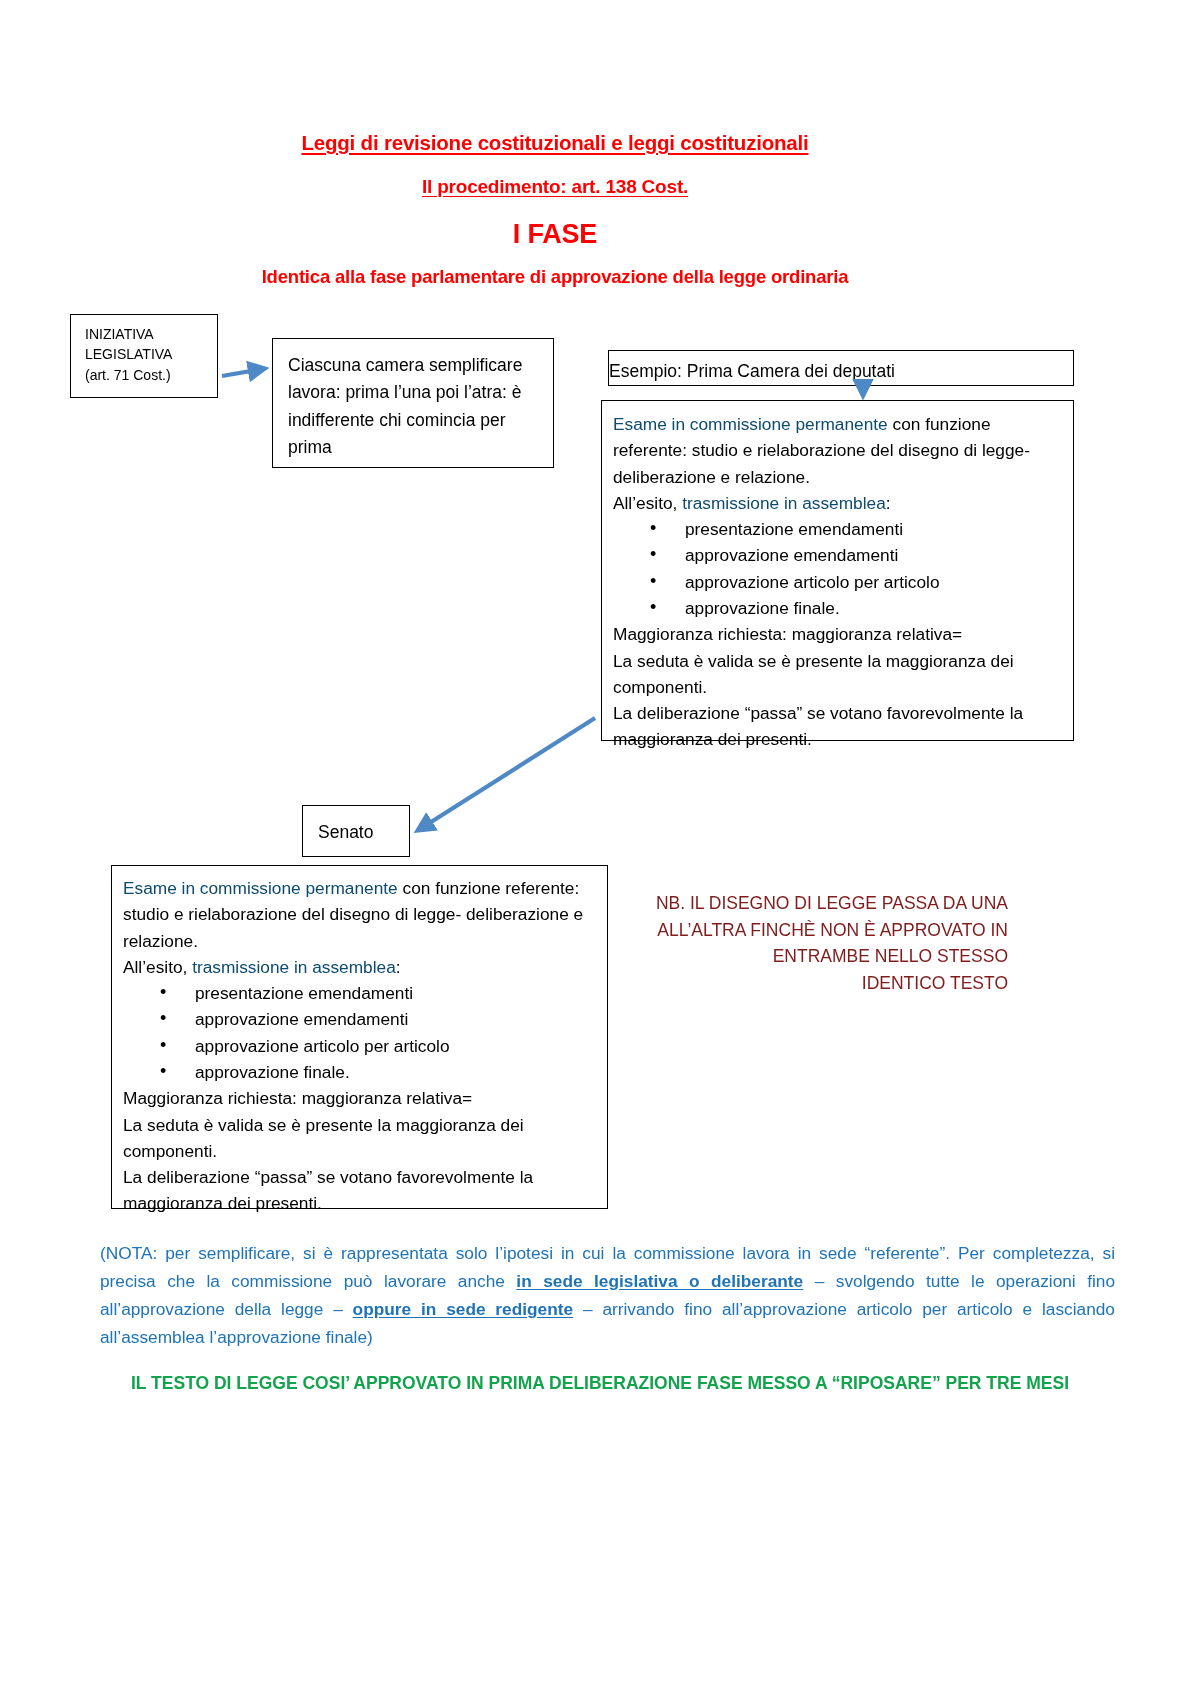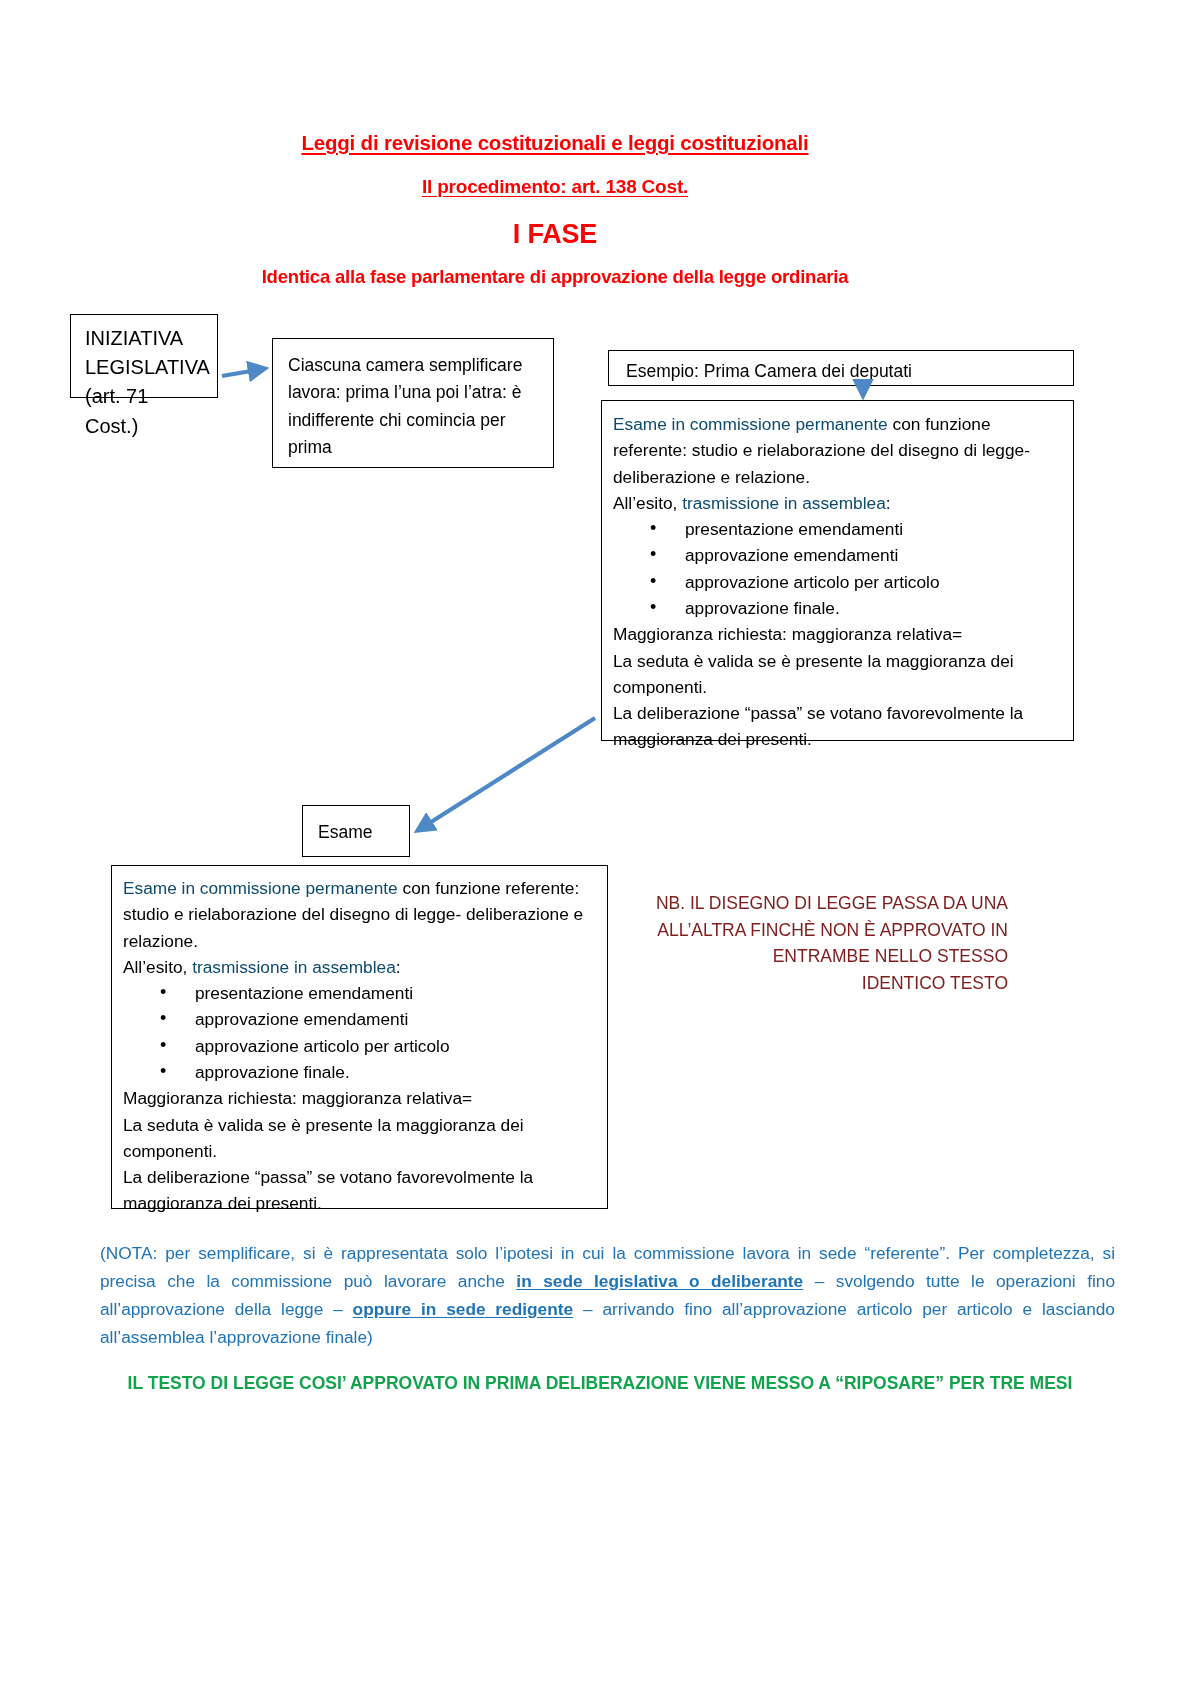--- a/index.html
+++ b/index.html
@@ -55,32 +55,32 @@
     background: #ffffff;
     box-sizing: border-box;
     font-size: 17.5px;
     line-height: 1.52;
     color: #000000;
   }
 
   #box-iniziativa {
     left: 70px; top: 314px; width: 148px; height: 84px;
     padding: 9px 10px 6px 14px;
-    font-size: 20px;
+    font-size: 14px;
     line-height: 1.46;
   }
   #box-ciascuna {
     left: 272px; top: 338px; width: 282px; height: 130px;
     padding: 13px 12px 8px 15px;
     font-size: 17.5px;
     line-height: 1.56;
   }
   #box-esempio {
     left: 608px; top: 350px; width: 466px; height: 36px;
-    padding: 7px 10px 6px 17px;
+    padding: 7px 10px 6px 0;
     font-size: 17.5px;
   }
   #box-camera {
     left: 601px; top: 400px; width: 473px; height: 341px;
     padding: 10px 9px 8px 11px;
     font-size: 17.3px;
     line-height: 1.52;
   }
   #box-senato-label {
     left: 302px; top: 805px; width: 108px; height: 52px;
@@ -185,21 +185,21 @@
       <li>approvazione emendamenti</li>
       <li>approvazione articolo per articolo</li>
       <li>approvazione finale.</li>
     </ul>
     <p class="para">Maggioranza richiesta: maggioranza relativa=</p>
     <p class="para">La seduta è valida se è presente la maggioranza dei componenti.</p>
     <p class="para">La deliberazione “passa” se votano favorevolmente la maggioranza dei presenti.</p>
   </div>
 
   <div class="box" id="box-senato-label">
-    <div>Esame</div>
+    <div>Senato</div>
   </div>
 
   <div class="box" id="box-senato">
     <p class="para"><span class="green">Esame in commissione permanente</span><span> con funzione referente: studio e rielaborazione del disegno di legge- deliberazione e relazione.</span></p>
     <p class="para"><span>All’esito, </span><span class="green">trasmissione in assemblea</span><span>:</span></p>
     <ul class="bullets">
       <li>presentazione emendamenti</li>
       <li>approvazione emendamenti</li>
       <li>approvazione articolo per articolo</li>
       <li>approvazione finale.</li>
@@ -211,21 +211,21 @@
 
   <div id="nb-block">
     <div>NB. IL DISEGNO DI LEGGE PASSA DA UNA</div>
     <div>ALL’ALTRA FINCHÈ NON È APPROVATO IN</div>
     <div>ENTRAMBE NELLO STESSO</div>
     <div>IDENTICO TESTO</div>
   </div>
 
   <div id="nota-block"><span>(NOTA: per semplificare, si è rappresentata solo l’ipotesi in cui la commissione lavora in sede “referente”. Per completezza, si precisa che la commissione può lavorare anche </span><b>in sede legislativa o deliberante</b><span> – svolgendo tutte le operazioni fino all’approvazione della legge – </span><b>oppure in sede redigente</b><span> – arrivando fino all’approvazione articolo per articolo e lasciando all’assemblea l’approvazione finale)</span></div>
 
-  <div id="footer-line">IL TESTO DI LEGGE COSI’ APPROVATO IN PRIMA DELIBERAZIONE VIENE MESSO A “RIPOSARE” PER TRE MESI</div>
+  <div id="footer-line">IL TESTO DI LEGGE COSI’ APPROVATO IN PRIMA DELIBERAZIONE FASE MESSO A “RIPOSARE” PER TRE MESI</div>
 
   <svg id="arrow-layer" viewBox="0 0 1200 1697" xmlns="http://www.w3.org/2000/svg">
     <defs>
       <marker id="ah" markerWidth="5.2" markerHeight="5.2" refX="3.4" refY="2.6" orient="auto" markerUnits="strokeWidth">
         <path d="M0,0 L5.2,2.6 L0,5.2 z" fill="#4E89C5"></path>
       </marker>
     </defs>
 
     <line x1="222" y1="376" x2="262" y2="369" stroke="#4E89C5" stroke-width="4.2" marker-end="url(#ah)"></line>
 

